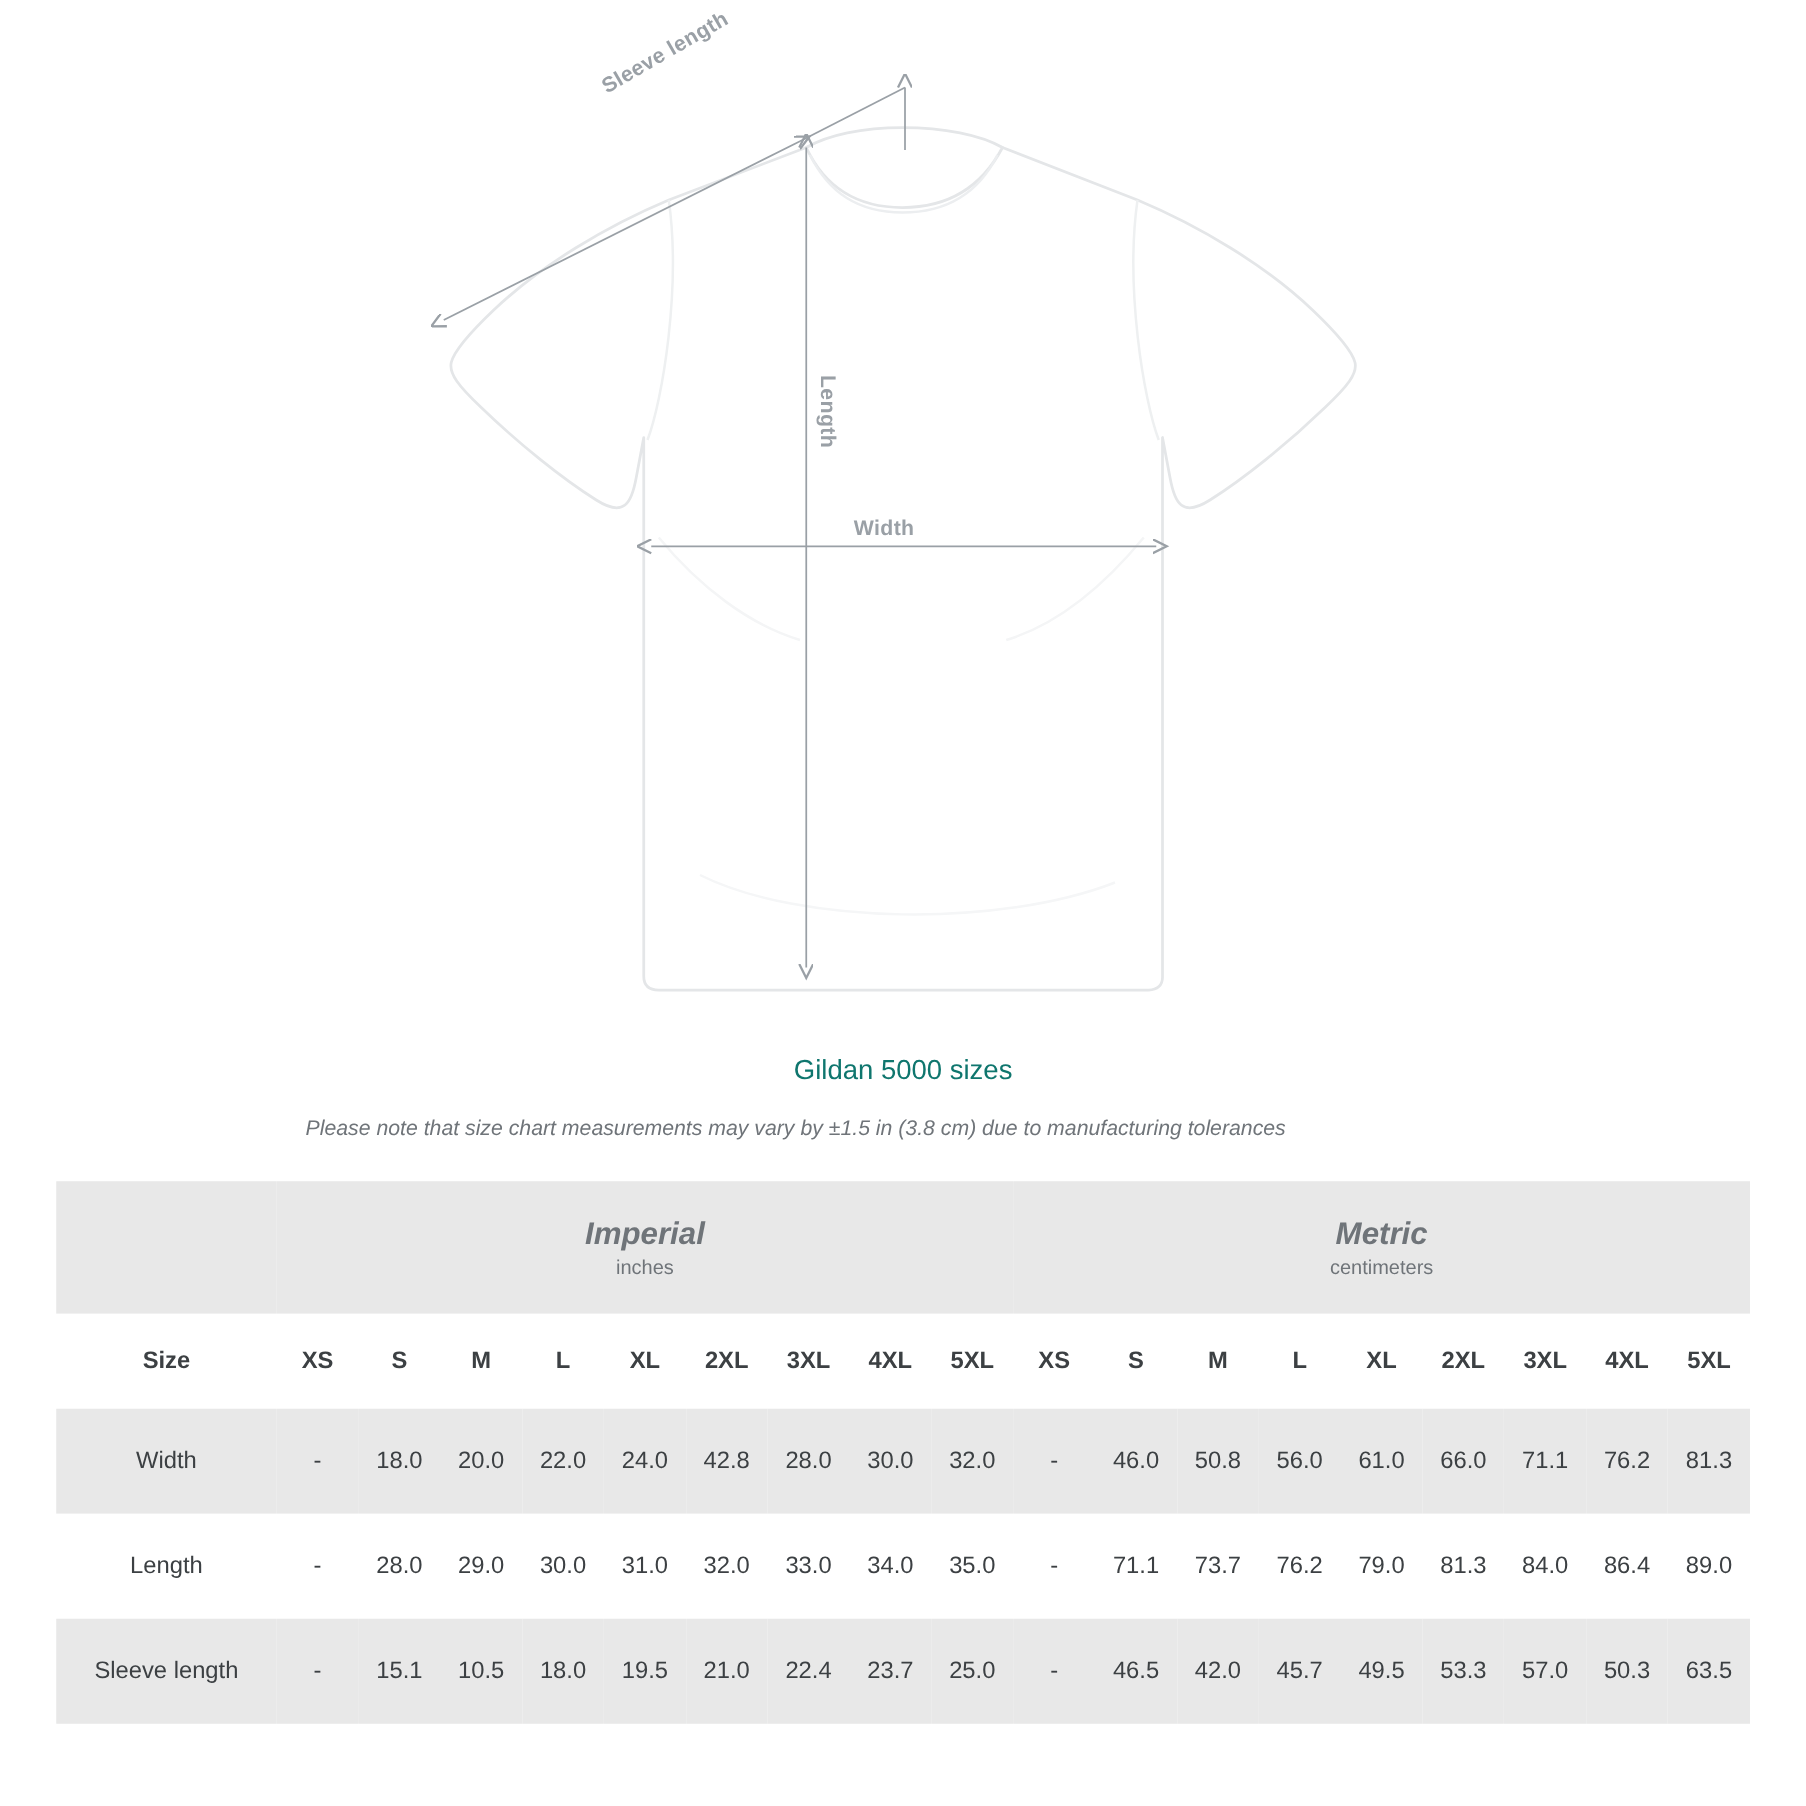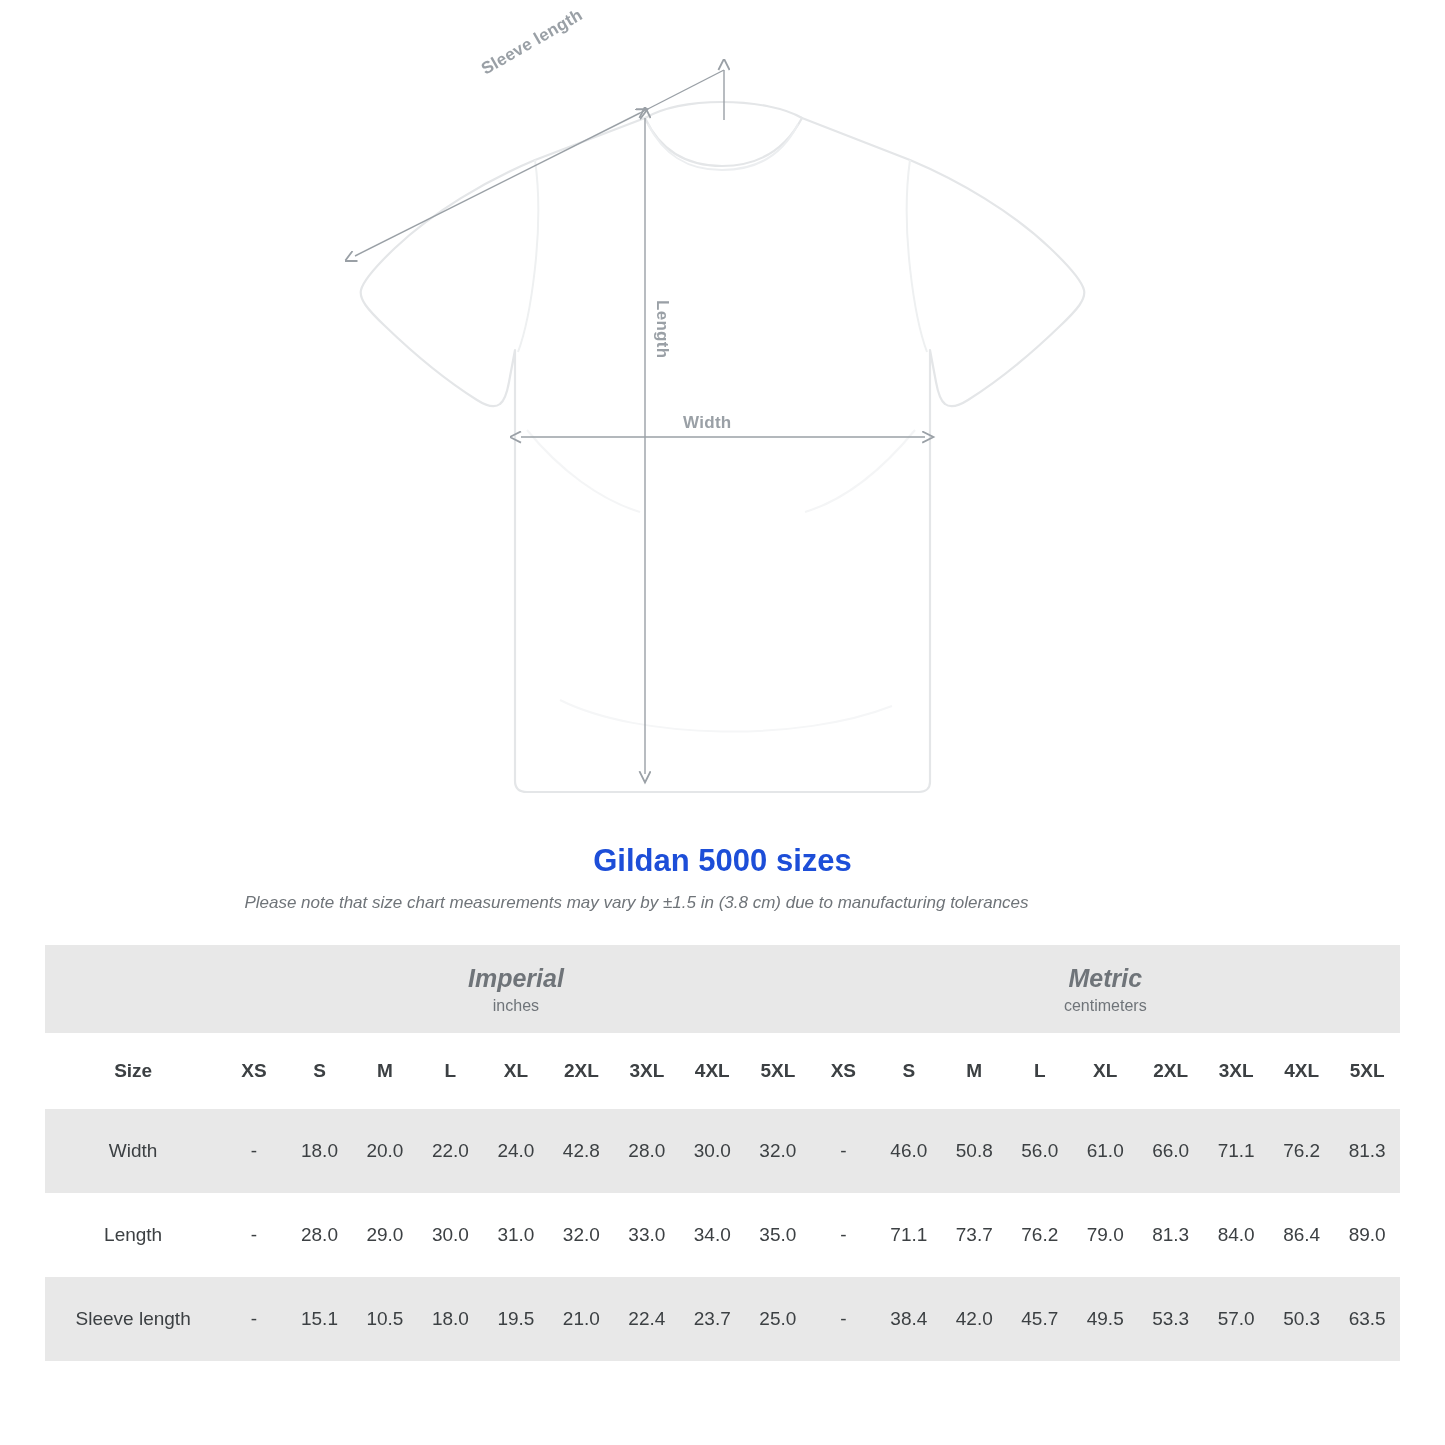--- a/index.html
+++ b/index.html
@@ -47,23 +47,23 @@
     left: 683px; top: 413px;
     font-size: 17px;
   }
 
   
   #title {
     position: absolute;
     left: 0; top: 843px;
     width: 1445px;
     text-align: center;
-    font-size: 31px;
-    font-weight: bold;
-    color: #1d4ed8;
+    font-size: 22px;
+    font-weight: normal;
+    color: #0f766e;
   }
   #subtitle {
     position: absolute;
     left: 0; top: 893px;
     width: 1273px;
     text-align: center;
     font-size: 17px;
     font-style: italic;
     color: #6f7479;
   }
@@ -82,21 +82,21 @@
   table.sizes td, table.sizes th {
     border: none;
     padding: 0;
     text-align: center;
     vertical-align: middle;
     font-weight: normal;
   }
   
   tr.units td {
     background: #e8e8e8;
-    height: 88px;
+    height: 106px;
   }
   .unit-sys {
     font-size: 25px;
     font-style: italic;
     font-weight: bold;
     color: #6f7479;
     line-height: 1.25;
   }
   .unit-sub {
     font-size: 16px;
@@ -295,21 +295,21 @@
           <td class="cellval">-</td>
           <td class="cellval">15.1</td>
           <td class="cellval">10.5</td>
           <td class="cellval">18.0</td>
           <td class="cellval">19.5</td>
           <td class="cellval">21.0</td>
           <td class="cellval">22.4</td>
           <td class="cellval">23.7</td>
           <td class="cellval">25.0</td>
           <td class="cellval">-</td>
-          <td class="cellval">38.4</td>
+          <td class="cellval">46.5</td>
           <td class="cellval">42.0</td>
           <td class="cellval">45.7</td>
           <td class="cellval">49.5</td>
           <td class="cellval">53.3</td>
           <td class="cellval">57.0</td>
           <td class="cellval">50.3</td>
           <td class="cellval">63.5</td>
         </tr>
       </tbody>
     </table>

